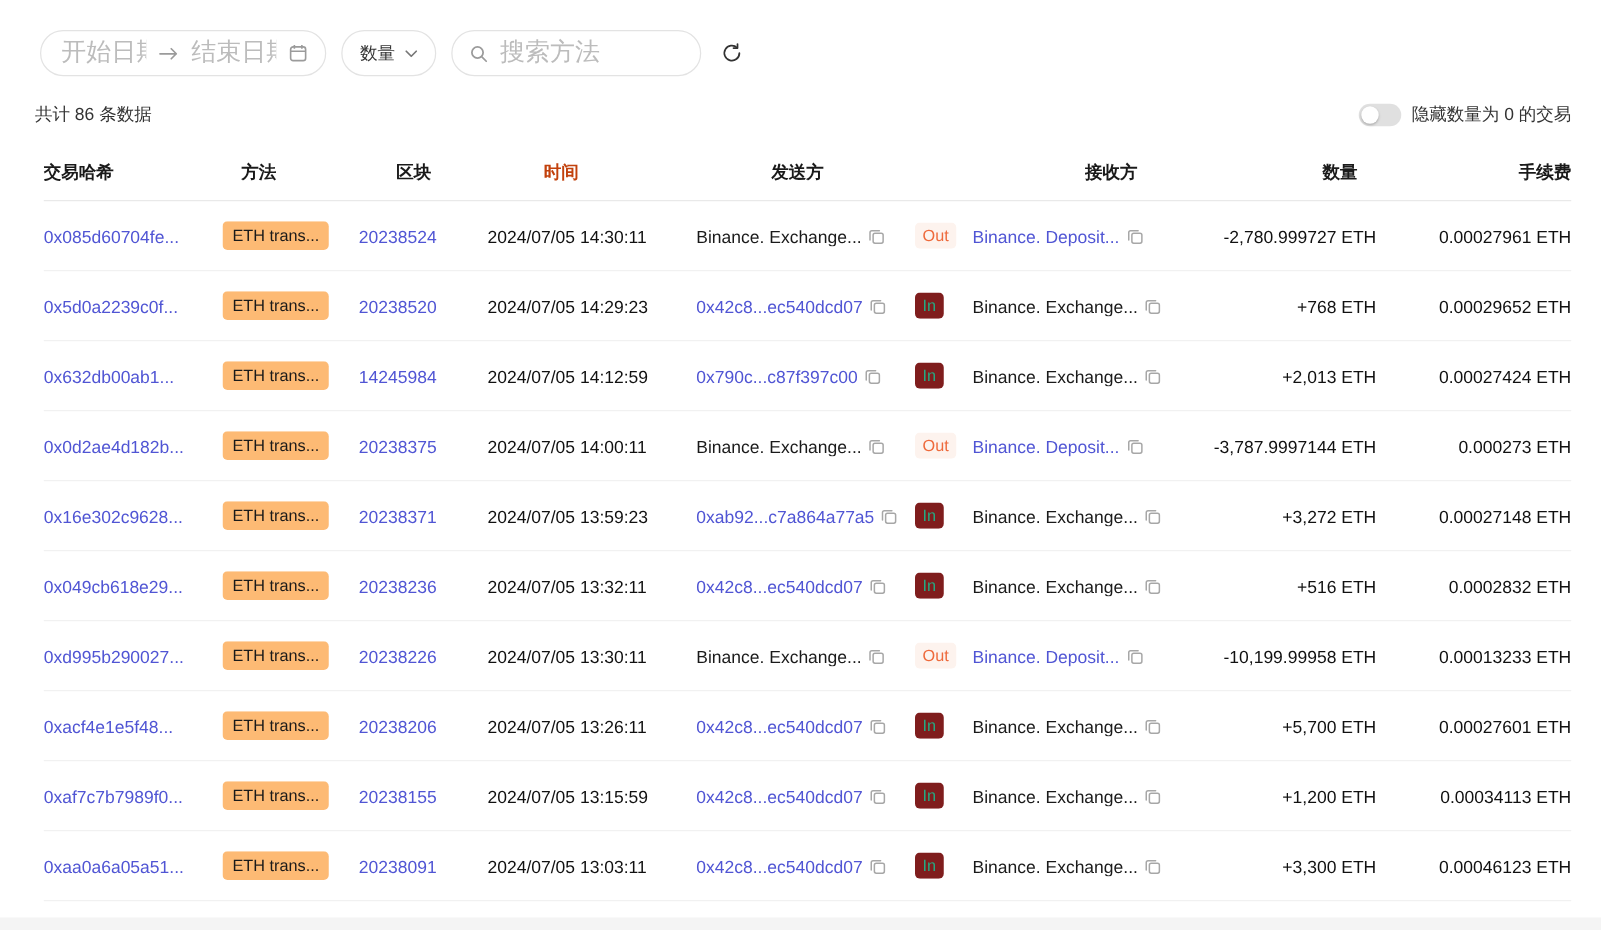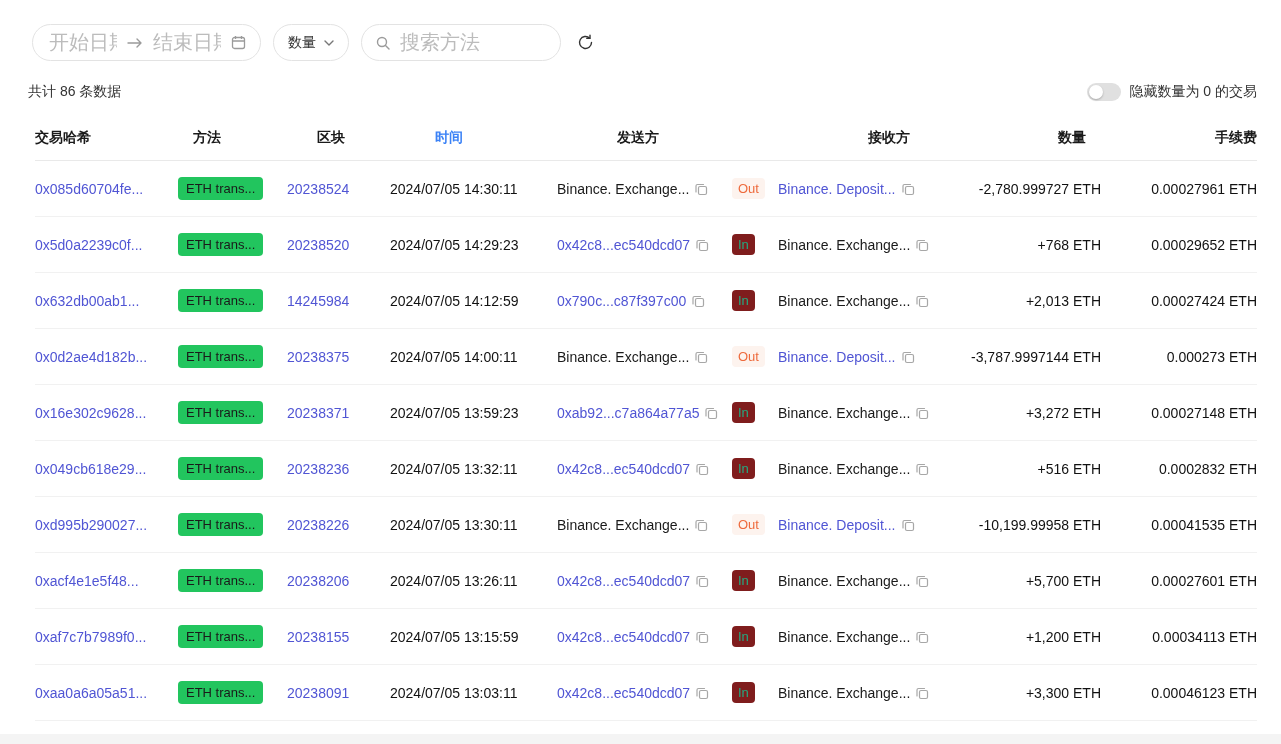--- a/index.html
+++ b/index.html
@@ -60,23 +60,23 @@
   }
   .trow.head {
     height: 46px; font-weight: 700; font-size: 14px; color: #1a1a1a;
     border-bottom: 1px solid #e9e9e9;
     gap: 15px;
   }
   .trow.body { height: 56px; border-bottom: 1px solid #f1f1f1; font-size: 14px; }
   .cell { overflow: hidden; white-space: nowrap; text-overflow: ellipsis; padding-right: 8px; }
   .num { text-align: right; padding-right: 0; }
   .link { color: #5055d4; text-decoration: none; cursor: pointer; }
-  .head .sorted { color: #3b82f6; cursor: pointer; }
+  .head .sorted { color: #c2410c; cursor: pointer; }
   .method-badge {
-    display: inline-block; background: #22c55e; color: #1a1a1a;
+    display: inline-block; background: #fdba74; color: #1a1a1a;
     padding: 4px 8px; border-radius: 4px; font-size: 13px;
   }
   .addr { display: flex; align-items: center; gap: 5px; }
   .addr-text { overflow: hidden; white-space: nowrap; text-overflow: ellipsis; color: #1a1a1a; }
   .addr-text.link { color: #5055d4; }
   .copy-btn { border: none; background: none; padding: 0; cursor: pointer; line-height: 0; flex: 0 0 auto; }
   .dir-badge {
     display: inline-block; font-size: 13px; padding: 3px 6px; border-radius: 4px;
   }
   .dir-badge.out { color: #ee6a3c; background: #fdf3ee; }
@@ -371,21 +371,21 @@
     <div class="cell addr">
       <span class="addr-text link">Binance. Deposit...</span>
       <button class="copy-btn">
         <svg width="14" height="14" viewBox="0 0 14 14">
               <rect x="4.5" y="4.5" width="8" height="8" rx="1.5" stroke="#a7a7a7" fill="none" stroke-width="1.2"></rect>
               <path d="M9.5 2.5h-6a1.5 1.5 0 0 0-1.5 1.5v6" stroke="#a7a7a7" fill="none" stroke-width="1.2" stroke-linecap="round"></path>
             </svg>
       </button>
     </div>
     <div class="cell num">-10,199.99958 ETH</div>
-    <div class="cell num">0.00041535 ETH</div>
+    <div class="cell num">0.00013233 ETH</div>
   </div>
       <div class="trow body">
     <a class="cell link">0xacf4e1e5f48...</a>
     <div class="cell">
       <span class="method-badge">ETH trans...</span>
     </div>
     <a class="cell link">20238206</a>
     <div class="cell">2024/07/05 13:26:11</div>
     <div class="cell addr">
       <span class="addr-text link">0x42c8...ec540dcd07</span>

